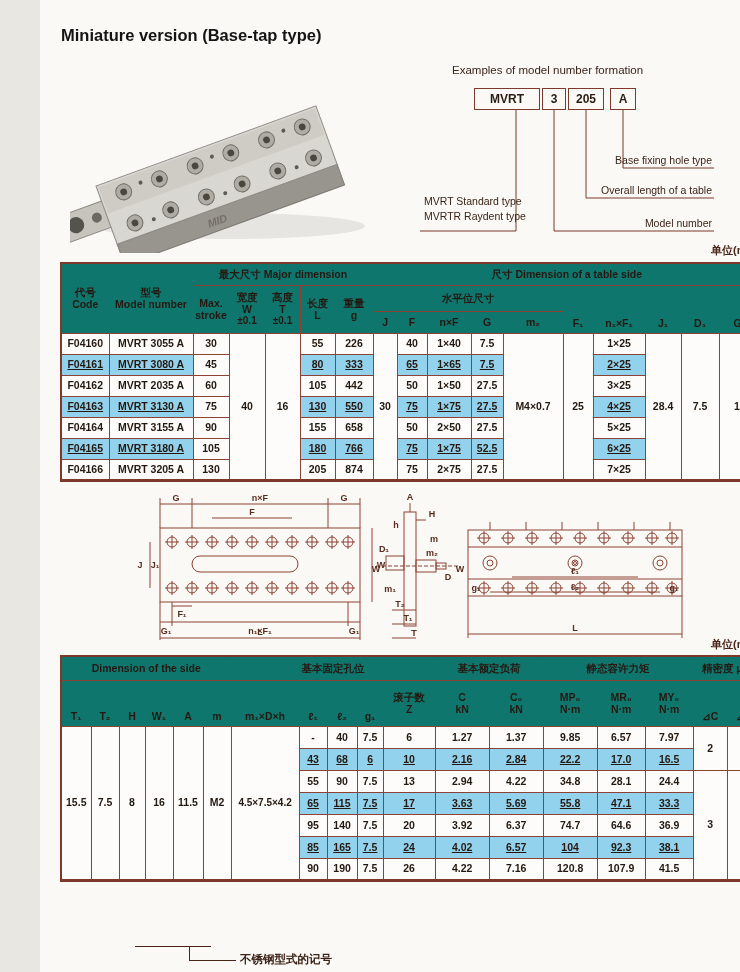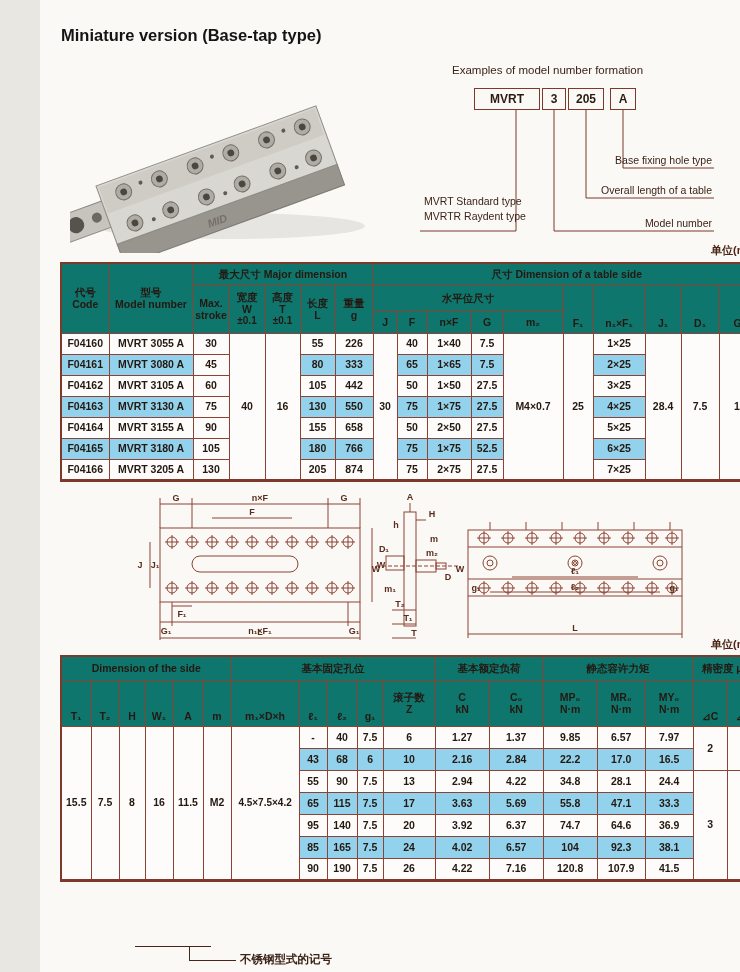--- a/index.html
+++ b/index.html
@@ -28,21 +28,21 @@
   .unit1{left:600px;top:243px;}
   .unit2{left:600px;top:637px;}
 
   
   table.ctable{position:absolute;border-collapse:collapse;table-layout:fixed;
         font-size:10.5px;font-weight:bold;color:#241810;
         border:2px solid #7d392a;border-bottom:3px solid #7d392a;}
   .ctable td{border:1px solid #8d4334;text-align:center;vertical-align:middle;
         padding:0;line-height:1.15;overflow:hidden;}
   .ctable td.hb{background:#0f766e;}
-  .ctable td.b{background:#93d2ec;}
+  .ctable td.b{background:#93d2ec;text-decoration:underline;}
   .ctable td.w{background:#fdfcfa;}
   .ctable td.vb{vertical-align:bottom;padding-bottom:3px;}
   .t1{left:20px;top:262px;width:700px;}
   .t2{left:20px;top:655px;width:700px;}
   .small{font-size:10px;}
 
   .drawings{position:absolute;left:20px;top:490px;}
   .dtext{font-size:9px;font-weight:bold;fill:#5a2c1d;}
 
   
@@ -229,21 +229,21 @@
       <td class="w">45</td>
       <td class="b">80</td>
       <td class="b">333</td>
       <td class="b">65</td>
       <td class="b">1×65</td>
       <td class="b">7.5</td>
       <td class="b">2×25</td>
     </tr>
     <tr style="height:21px">
       <td class="w">F04162</td>
-      <td class="w">MVRT 3105 A</td>
+      <td class="w">MVRT 2035 A</td>
       <td class="w">60</td>
       <td class="w">105</td>
       <td class="w">442</td>
       <td class="w">50</td>
       <td class="w">1×50</td>
       <td class="w">27.5</td>
       <td class="w">3×25</td>
     </tr>
     <tr style="height:21px">
       <td class="b">F04163</td>

